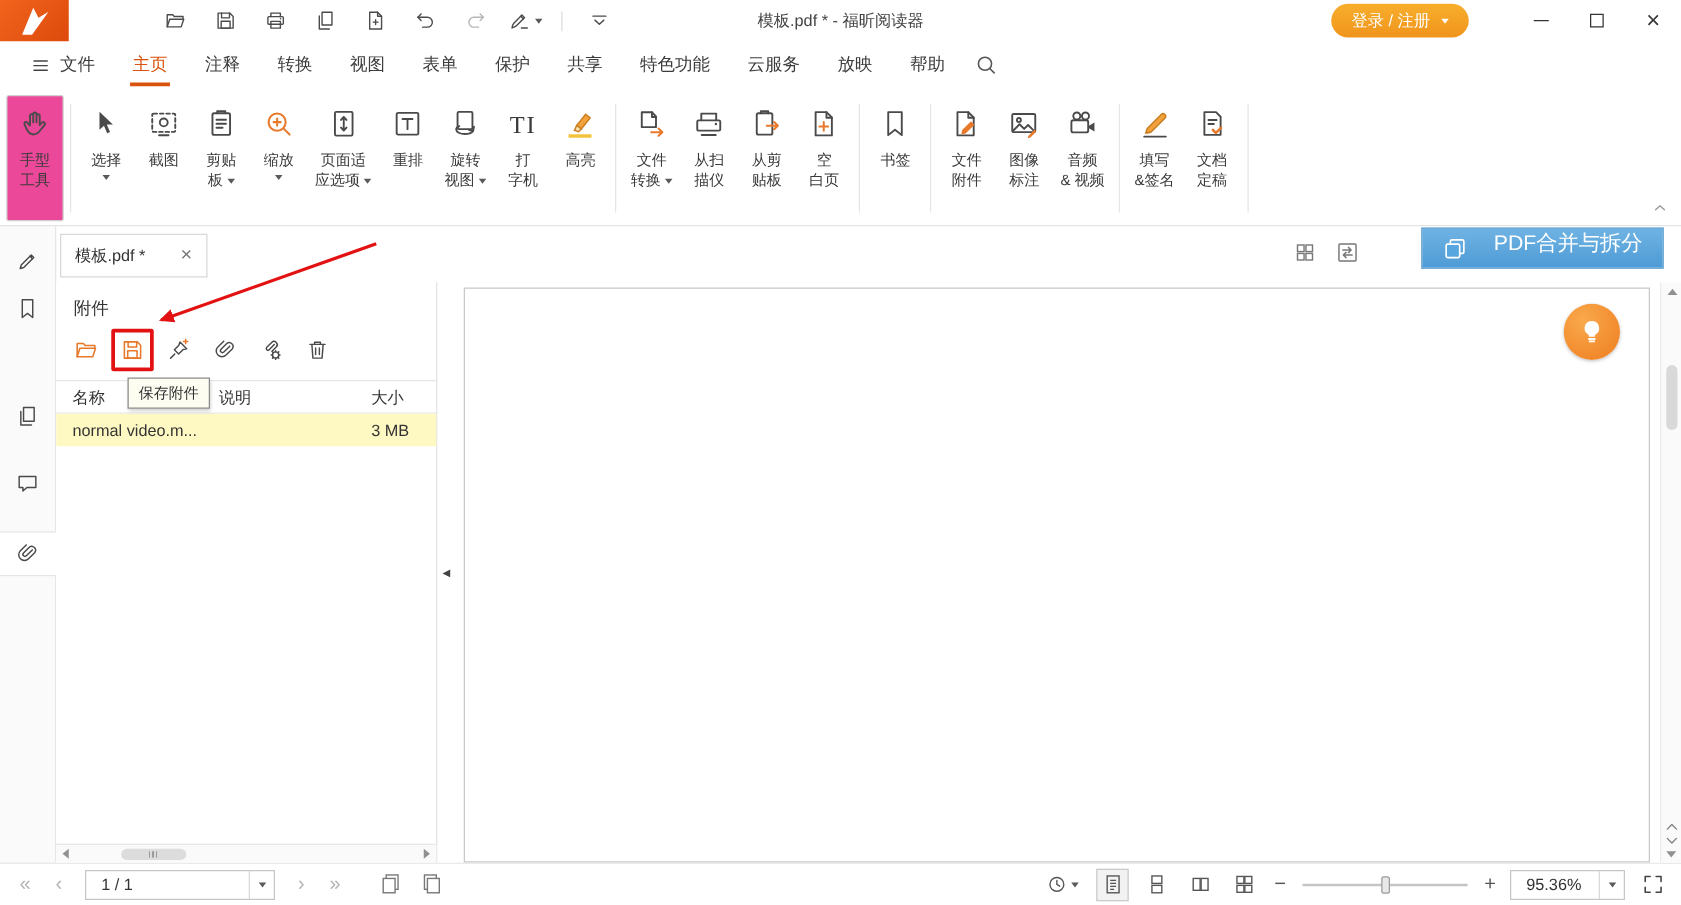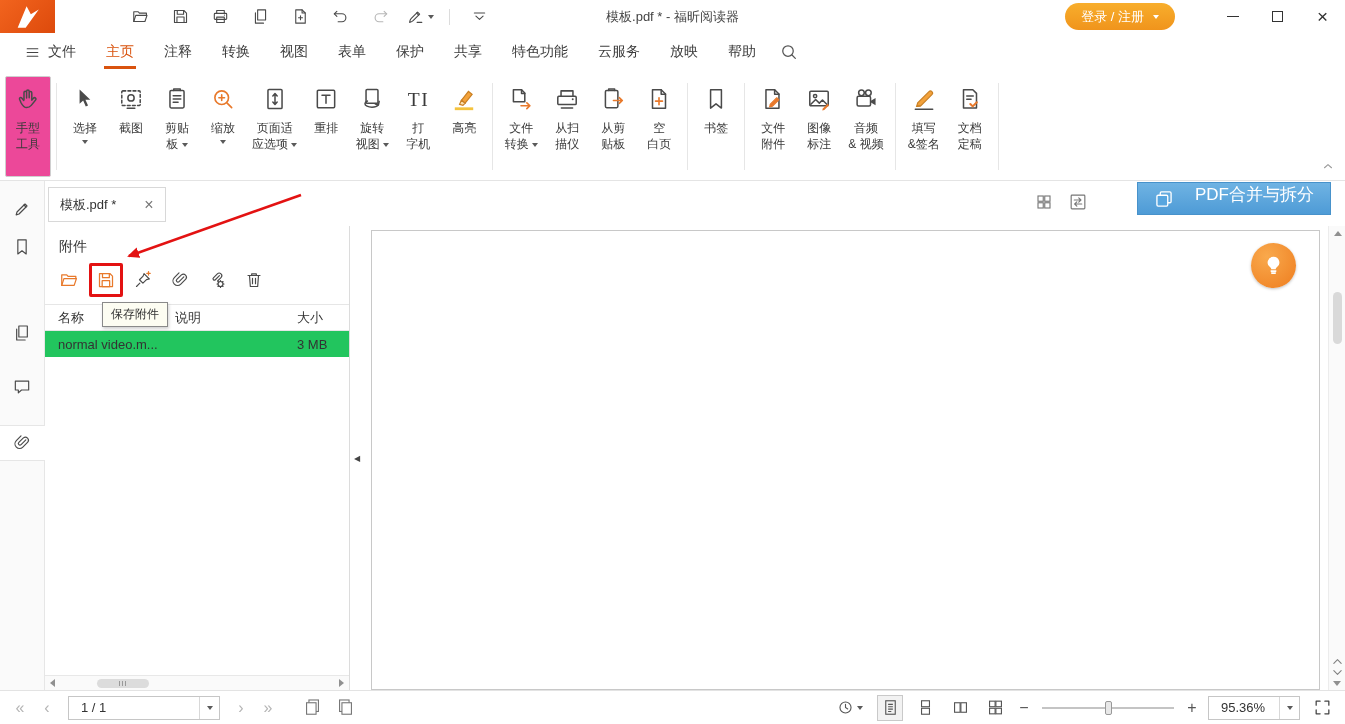--- a/index.html
+++ b/index.html
@@ -64,21 +64,21 @@
   .merge-btn{height:33px;background:linear-gradient(180deg,#6FB3E3,#4E9BD6);border:1px solid #4792CB;color:#fff;font-size:17px;display:flex;gap:21px;padding:0 16px;margin-top:-7px;margin-left:34px;}
 
   
   .content{flex:1;display:flex;min-height:0;position:relative;}
   .panel{width:305px;flex:0 0 auto;border-right:1px solid #DCDCDC;display:flex;flex-direction:column;position:relative;background:#fff;}
   .panel-title{font-size:14px;color:#333;padding:12px 14px 8px;}
   .panel-tools{display:flex;align-items:center;gap:13px;padding:4px 12px 12px;}
   .tool-btn{width:24px;height:24px;display:flex;align-items:center;justify-content:center;}
   .red-annot{border:3px solid #E31212;border-radius:2px;padding:2px;margin:-5px;display:flex;z-index:3;}
   .at-head{display:flex;height:27px;align-items:center;border-top:1px solid #E6E6E6;border-bottom:1px solid #E6E6E6;color:#333;font-size:13px;}
-  .at-row{display:flex;height:26px;align-items:center;background:#22c55e;font-size:13px;}
+  .at-row{display:flex;height:26px;align-items:center;background:#fef9c3;font-size:13px;}
   .col-name{width:120px;padding-left:13px;overflow:hidden;white-space:nowrap;}
   .col-desc{flex:1;padding-left:10px;}
   .col-size{width:58px;padding-left:6px;}
   .tooltip{position:absolute;left:57px;top:76px;background:#FDFDF2;border:1px solid #8A8A8A;box-shadow:1px 2px 3px rgba(0,0,0,.18);font-size:12px;padding:3px 8px;z-index:6;white-space:nowrap;color:#333;}
   .panel-hscroll{margin-top:auto;height:15px;border-top:1px solid #E8E8E8;background:#FAFAFA;display:flex;align-items:center;position:relative;}
   .h-arrow{width:0;height:0;border-top:4px solid transparent;border-bottom:4px solid transparent;}
   .h-arrow.left{border-right:5px solid #909090;margin-left:5px;}
   .h-arrow.right{border-left:5px solid #909090;margin-left:auto;margin-right:5px;}
   .hthumb{position:absolute;left:52px;width:52px;height:9px;top:2.5px;background:#DCDCDC;border-radius:5px;display:flex;align-items:center;justify-content:center;}
   .hthumb .grip{width:9px;height:5px;background:repeating-linear-gradient(90deg,#999 0 1px,transparent 1px 3px);}

